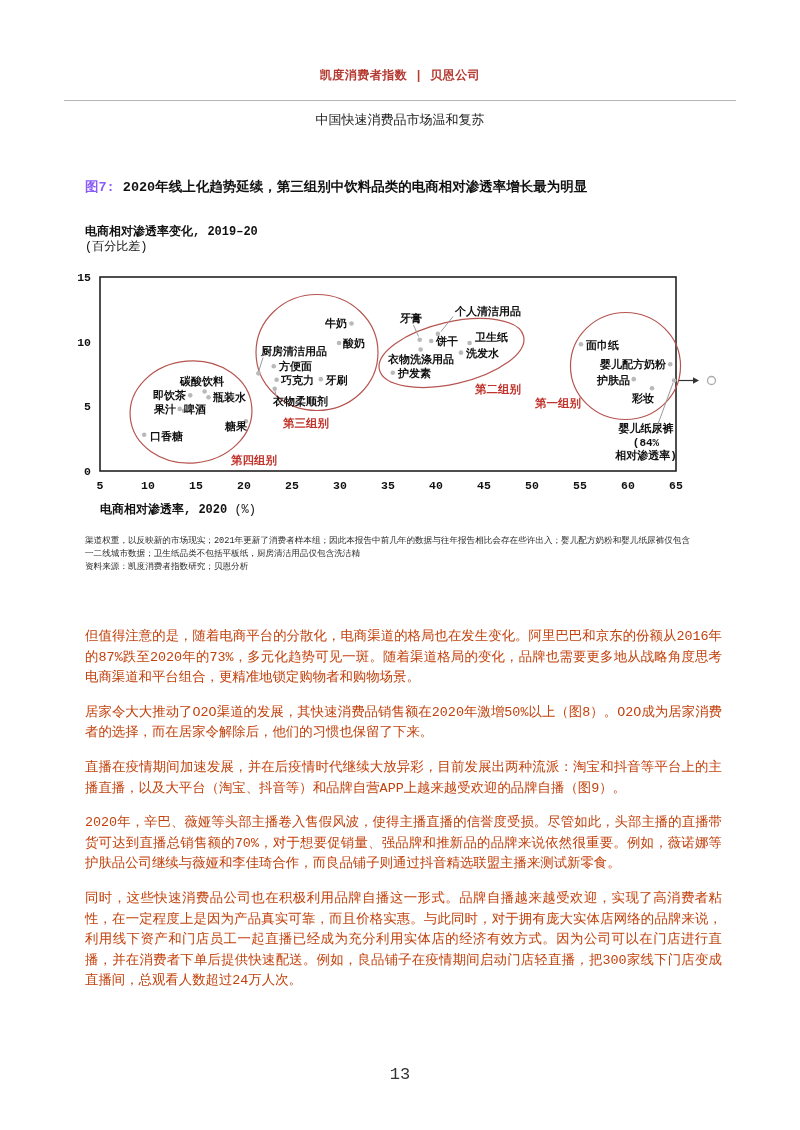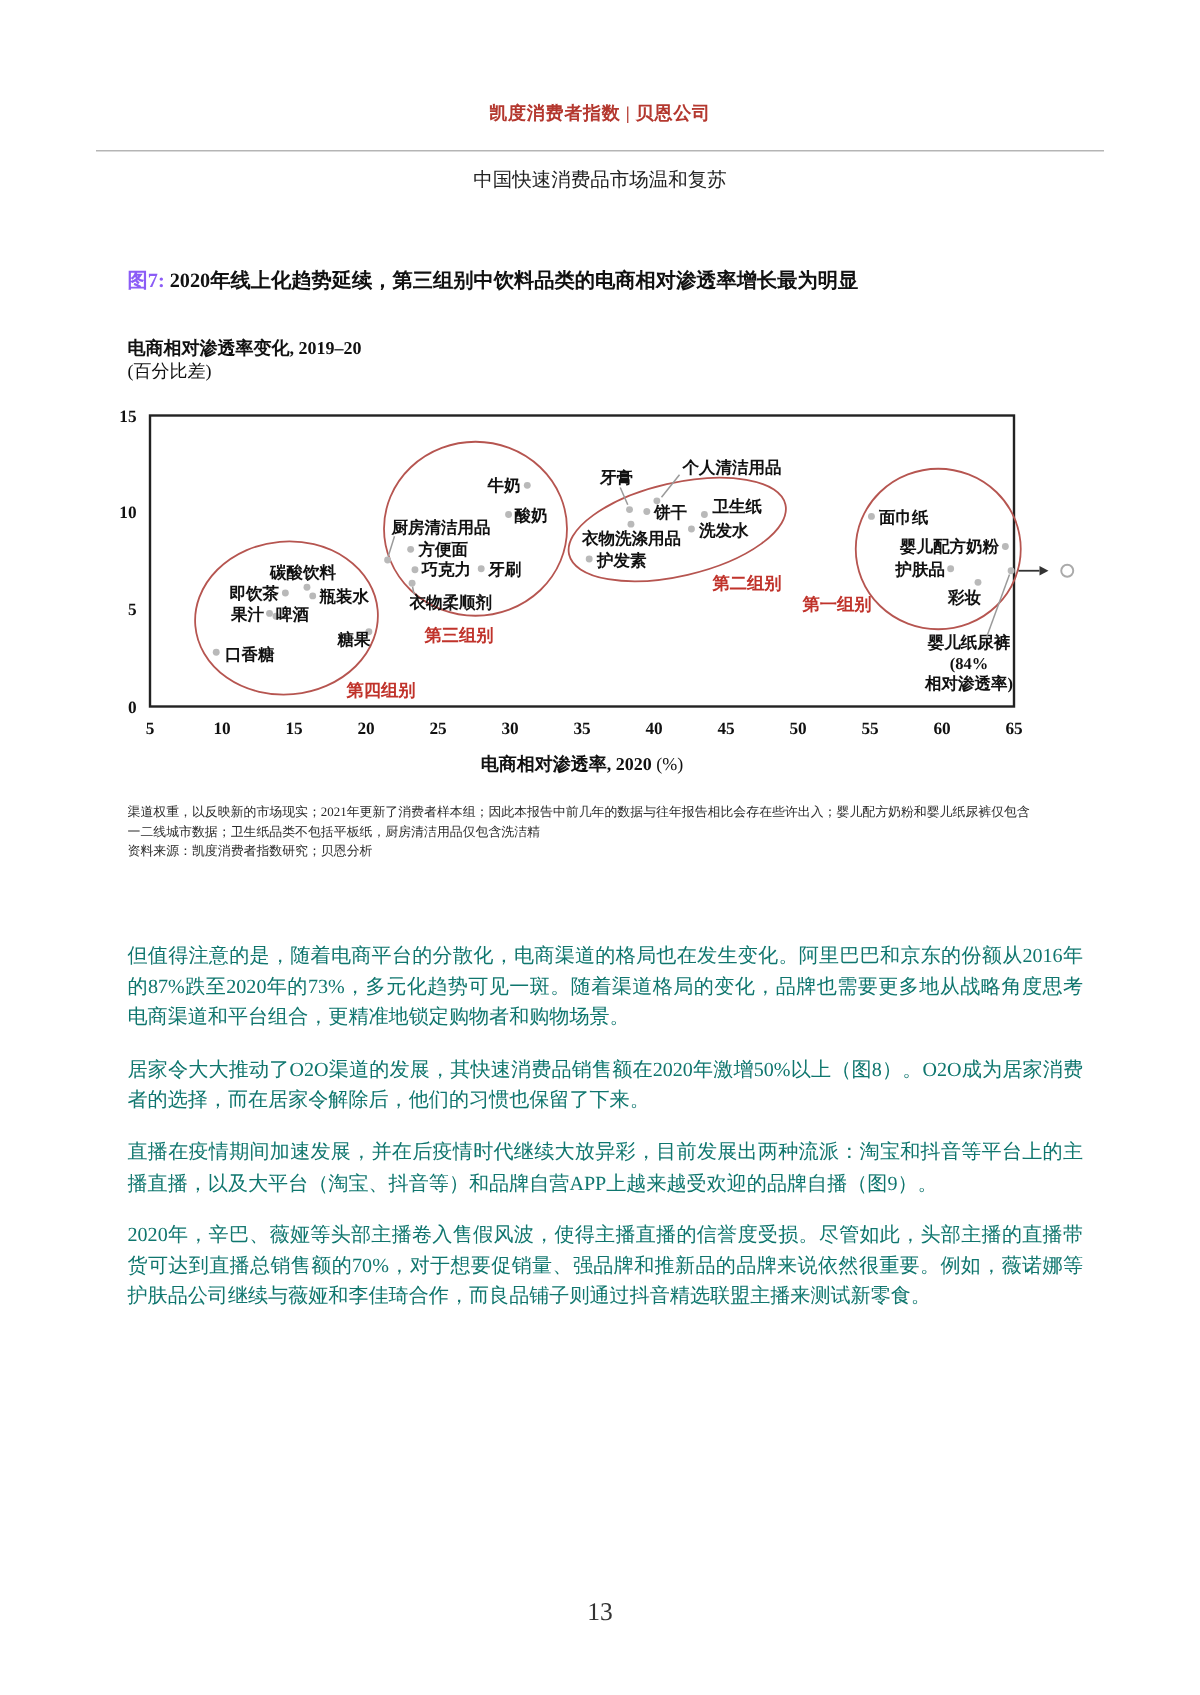--- a/index.html
+++ b/index.html
@@ -1,32 +1,32 @@
 <!DOCTYPE html>
 <html><head>
 <meta charset="utf-8">
 <style>
   html,body{margin:0;padding:0;background:#e8e8e8;}
   .page{
     position:relative;width:800px;height:1130px;background:#ffffff;margin:0 auto;
-    font-family:Liberation Serif, serif;color:#1a1a1a;overflow:hidden;
+    font-family:Liberation Mono, monospace;color:#1a1a1a;overflow:hidden;
   }
   .header{position:absolute;top:67px;left:0;width:100%;text-align:center;
     font-size:12px;font-weight:bold;letter-spacing:.5px;}
   .rule{position:absolute;top:100px;left:64px;right:64px;height:1px;background:#b5b5b5;}
   .subtitle{position:absolute;top:111px;left:0;width:100%;text-align:center;font-size:13px;color:#222;}
   .fig-title{position:absolute;top:178px;left:85px;right:70px;font-size:13.5px;font-weight:bold;color:#111;}
   .y-title{position:absolute;top:225px;left:85px;font-size:12px;line-height:15px;color:#111;}
   .y-title .l1{font-weight:bold;}
   .chart-wrap{position:absolute;top:220px;left:0;width:800px;height:310px;}
-  .x-title{position:absolute;top:501px;left:100px;width:576px;text-align:center;font-size:12px;color:#111;}
+  .x-title{position:absolute;top:501px;left:100px;width:576px;text-align:left;font-size:12px;color:#111;}
   .x-title .main{font-weight:bold;}
   .notes{position:absolute;top:535px;left:85px;right:60px;font-size:8.6px;line-height:13px;color:#2b2b2b;}
   .body-text{position:absolute;top:627px;left:85px;right:78px;font-size:13.4px;line-height:20.6px;
-    text-align:justify;color:#0f766e;}
+    text-align:justify;color:#c2410c;}
   .body-text p{margin:0 0 14px 0;}
   .page-num{position:absolute;top:1065px;left:0;width:100%;text-align:center;font-size:17px;color:#333;}
   svg{position:absolute;left:0;top:0;}
 </style>
 </head>
 <body>
 
 <div class="page">
   <div class="header" style="color: rgb(180, 56, 47);">凯度消费者指数 | 贝恩公司</div>
   <div class="rule"></div>
@@ -143,16 +143,17 @@
     <div>渠道权重，以反映新的市场现实；2021年更新了消费者样本组；因此本报告中前几年的数据与往年报告相比会存在些许出入；婴儿配方奶粉和婴儿纸尿裤仅包含</div>
     <div>一二线城市数据；卫生纸品类不包括平板纸，厨房清洁用品仅包含洗洁精</div>
     <div>资料来源：凯度消费者指数研究；贝恩分析</div>
   </div>
 
   <div class="body-text">
     <p>但值得注意的是，随着电商平台的分散化，电商渠道的格局也在发生变化。阿里巴巴和京东的份额从2016年的87%跌至2020年的73%，多元化趋势可见一斑。随着渠道格局的变化，品牌也需要更多地从战略角度思考电商渠道和平台组合，更精准地锁定购物者和购物场景。</p>
     <p>居家令大大推动了O2O渠道的发展，其快速消费品销售额在2020年激增50%以上（图8）。O2O成为居家消费者的选择，而在居家令解除后，他们的习惯也保留了下来。</p>
     <p>直播在疫情期间加速发展，并在后疫情时代继续大放异彩，目前发展出两种流派：淘宝和抖音等平台上的主播直播，以及大平台（淘宝、抖音等）和品牌自营APP上越来越受欢迎的品牌自播（图9）。</p>
     <p>2020年，辛巴、薇娅等头部主播卷入售假风波，使得主播直播的信誉度受损。尽管如此，头部主播的直播带货可达到直播总销售额的70%，对于想要促销量、强品牌和推新品的品牌来说依然很重要。例如，薇诺娜等护肤品公司继续与薇娅和李佳琦合作，而良品铺子则通过抖音精选联盟主播来测试新零食。</p>
+    <p>同时，这些快速消费品公司也在积极利用品牌自播这一形式。品牌自播越来越受欢迎，实现了高消费者粘性，在一定程度上是因为产品真实可靠，而且价格实惠。与此同时，对于拥有庞大实体店网络的品牌来说，利用线下资产和门店员工一起直播已经成为充分利用实体店的经济有效方式。因为公司可以在门店进行直播，并在消费者下单后提供快速配送。例如，良品铺子在疫情期间启动门店轻直播，把300家线下门店变成直播间，总观看人数超过24万人次。</p>
   </div>
 
   <div class="page-num">13</div>
 </div>
 
 </body></html>

